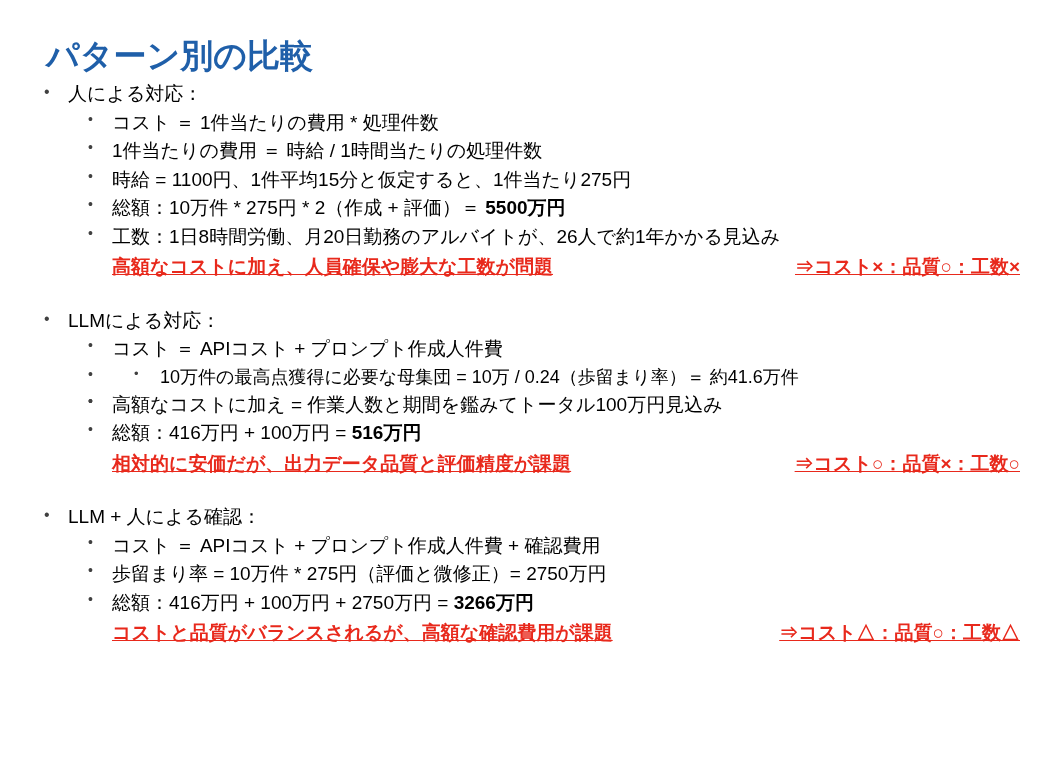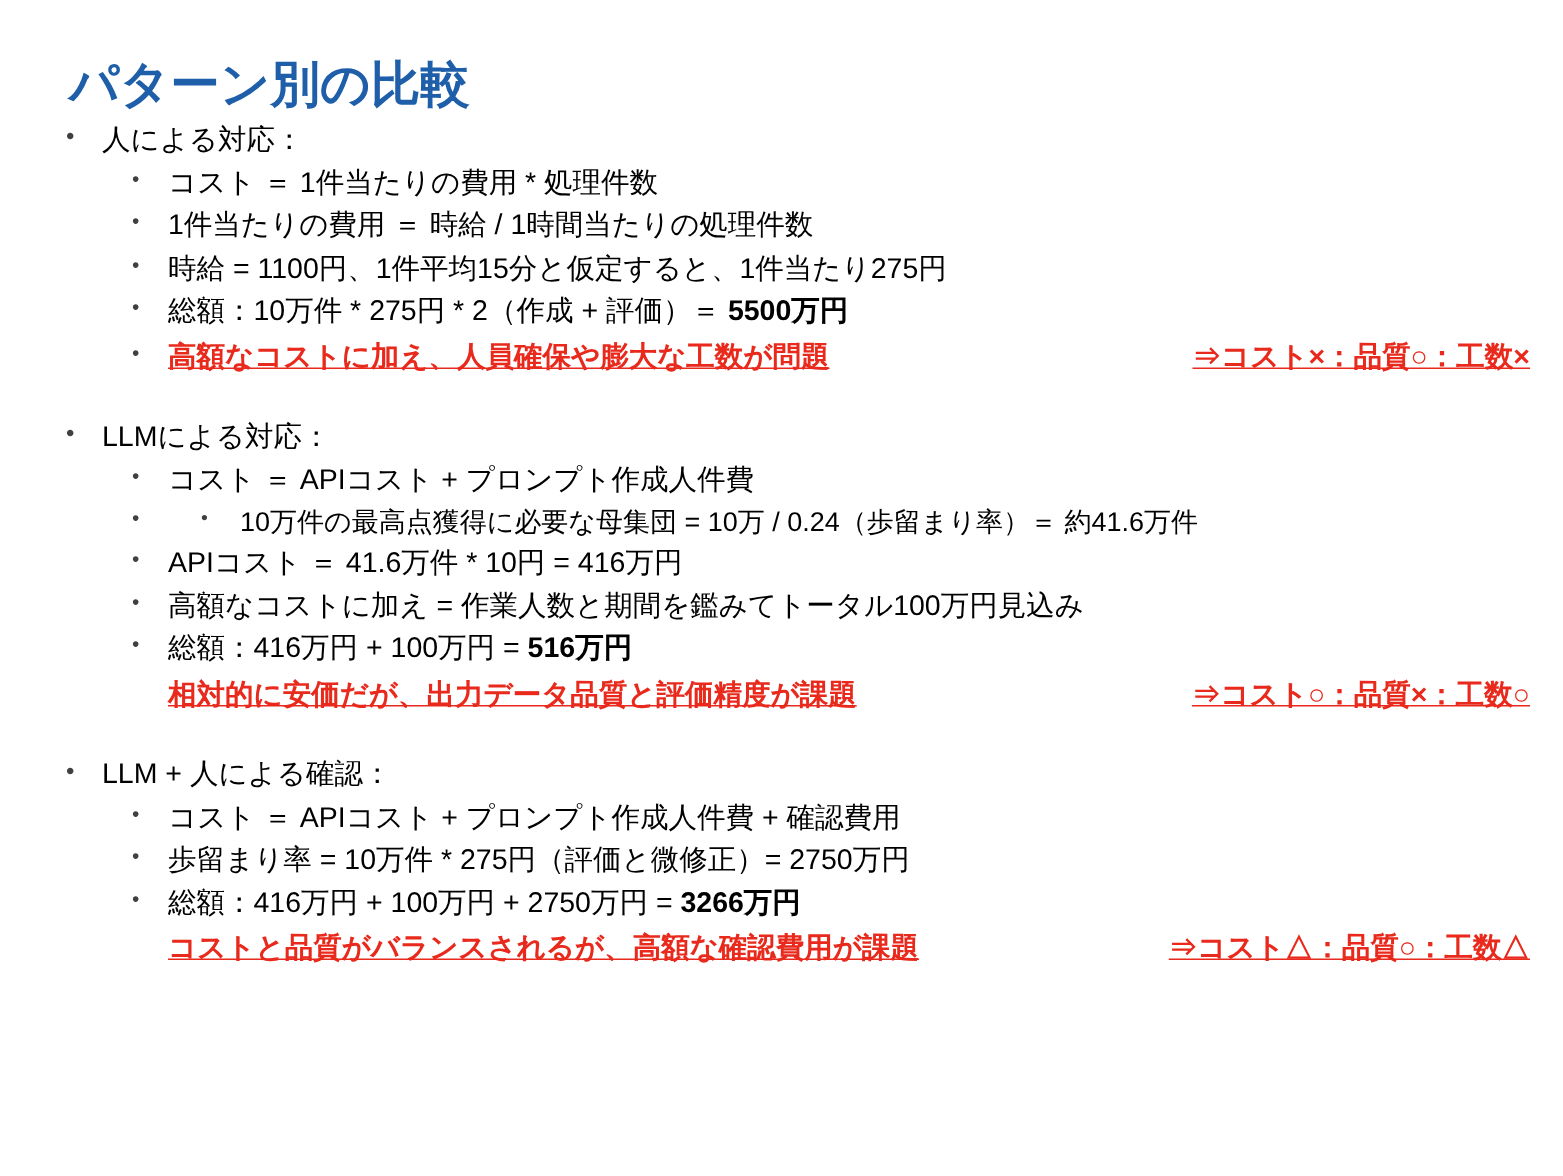--- a/index.html
+++ b/index.html
@@ -128,20 +128,21 @@
         <li>
           <span class="bullet">•</span>
           <span>時給 = 1100円、1件平均15分と仮定すると、1件当たり275円</span>
         </li>
         <li>
           <span class="bullet">•</span>
           <span>総額：10万件 * 275円 * 2（作成 + 評価）＝ <span class="bold">5500万円</span></span>
         </li>
         <li>
           <span class="bullet">•</span>
+          <span>工数：1日8時間労働、月20日勤務のアルバイトが、26人で約1年かかる見込み</span>
           <div class="summary-row">
             <span class="txt">高額なコストに加え、人員確保や膨大な工数が問題</span>
             <span class="verdict">⇒コスト×：品質○：工数×</span>
           </div>
         </li>
       </ul>
     </li>
   </ul>
 
   <div class="block-gap"></div>
@@ -160,21 +161,20 @@
           <span class="bullet">•</span>
           <ul class="lvl3">
             <li>
               <span class="bullet">•</span>
               <span>10万件の最高点獲得に必要な母集団 = 10万 / 0.24（歩留まり率）＝ 約41.6万件</span>
             </li>
           </ul>
         </li>
         <li>
           <span class="bullet">•</span>
-          <span>APIコスト ＝ 41.6万件 * 10円 = 416万円</span>
         </li>
         <li>
           <span class="bullet">•</span>
           <span>高額なコストに加え = 作業人数と期間を鑑みてトータル100万円見込み</span>
         </li>
         <li>
           <span class="bullet">•</span>
           <span>総額：416万円 + 100万円 = <span class="bold">516万円</span></span>
           <div class="summary-row">
             <span class="txt">相対的に安価だが、出力データ品質と評価精度が課題</span>

